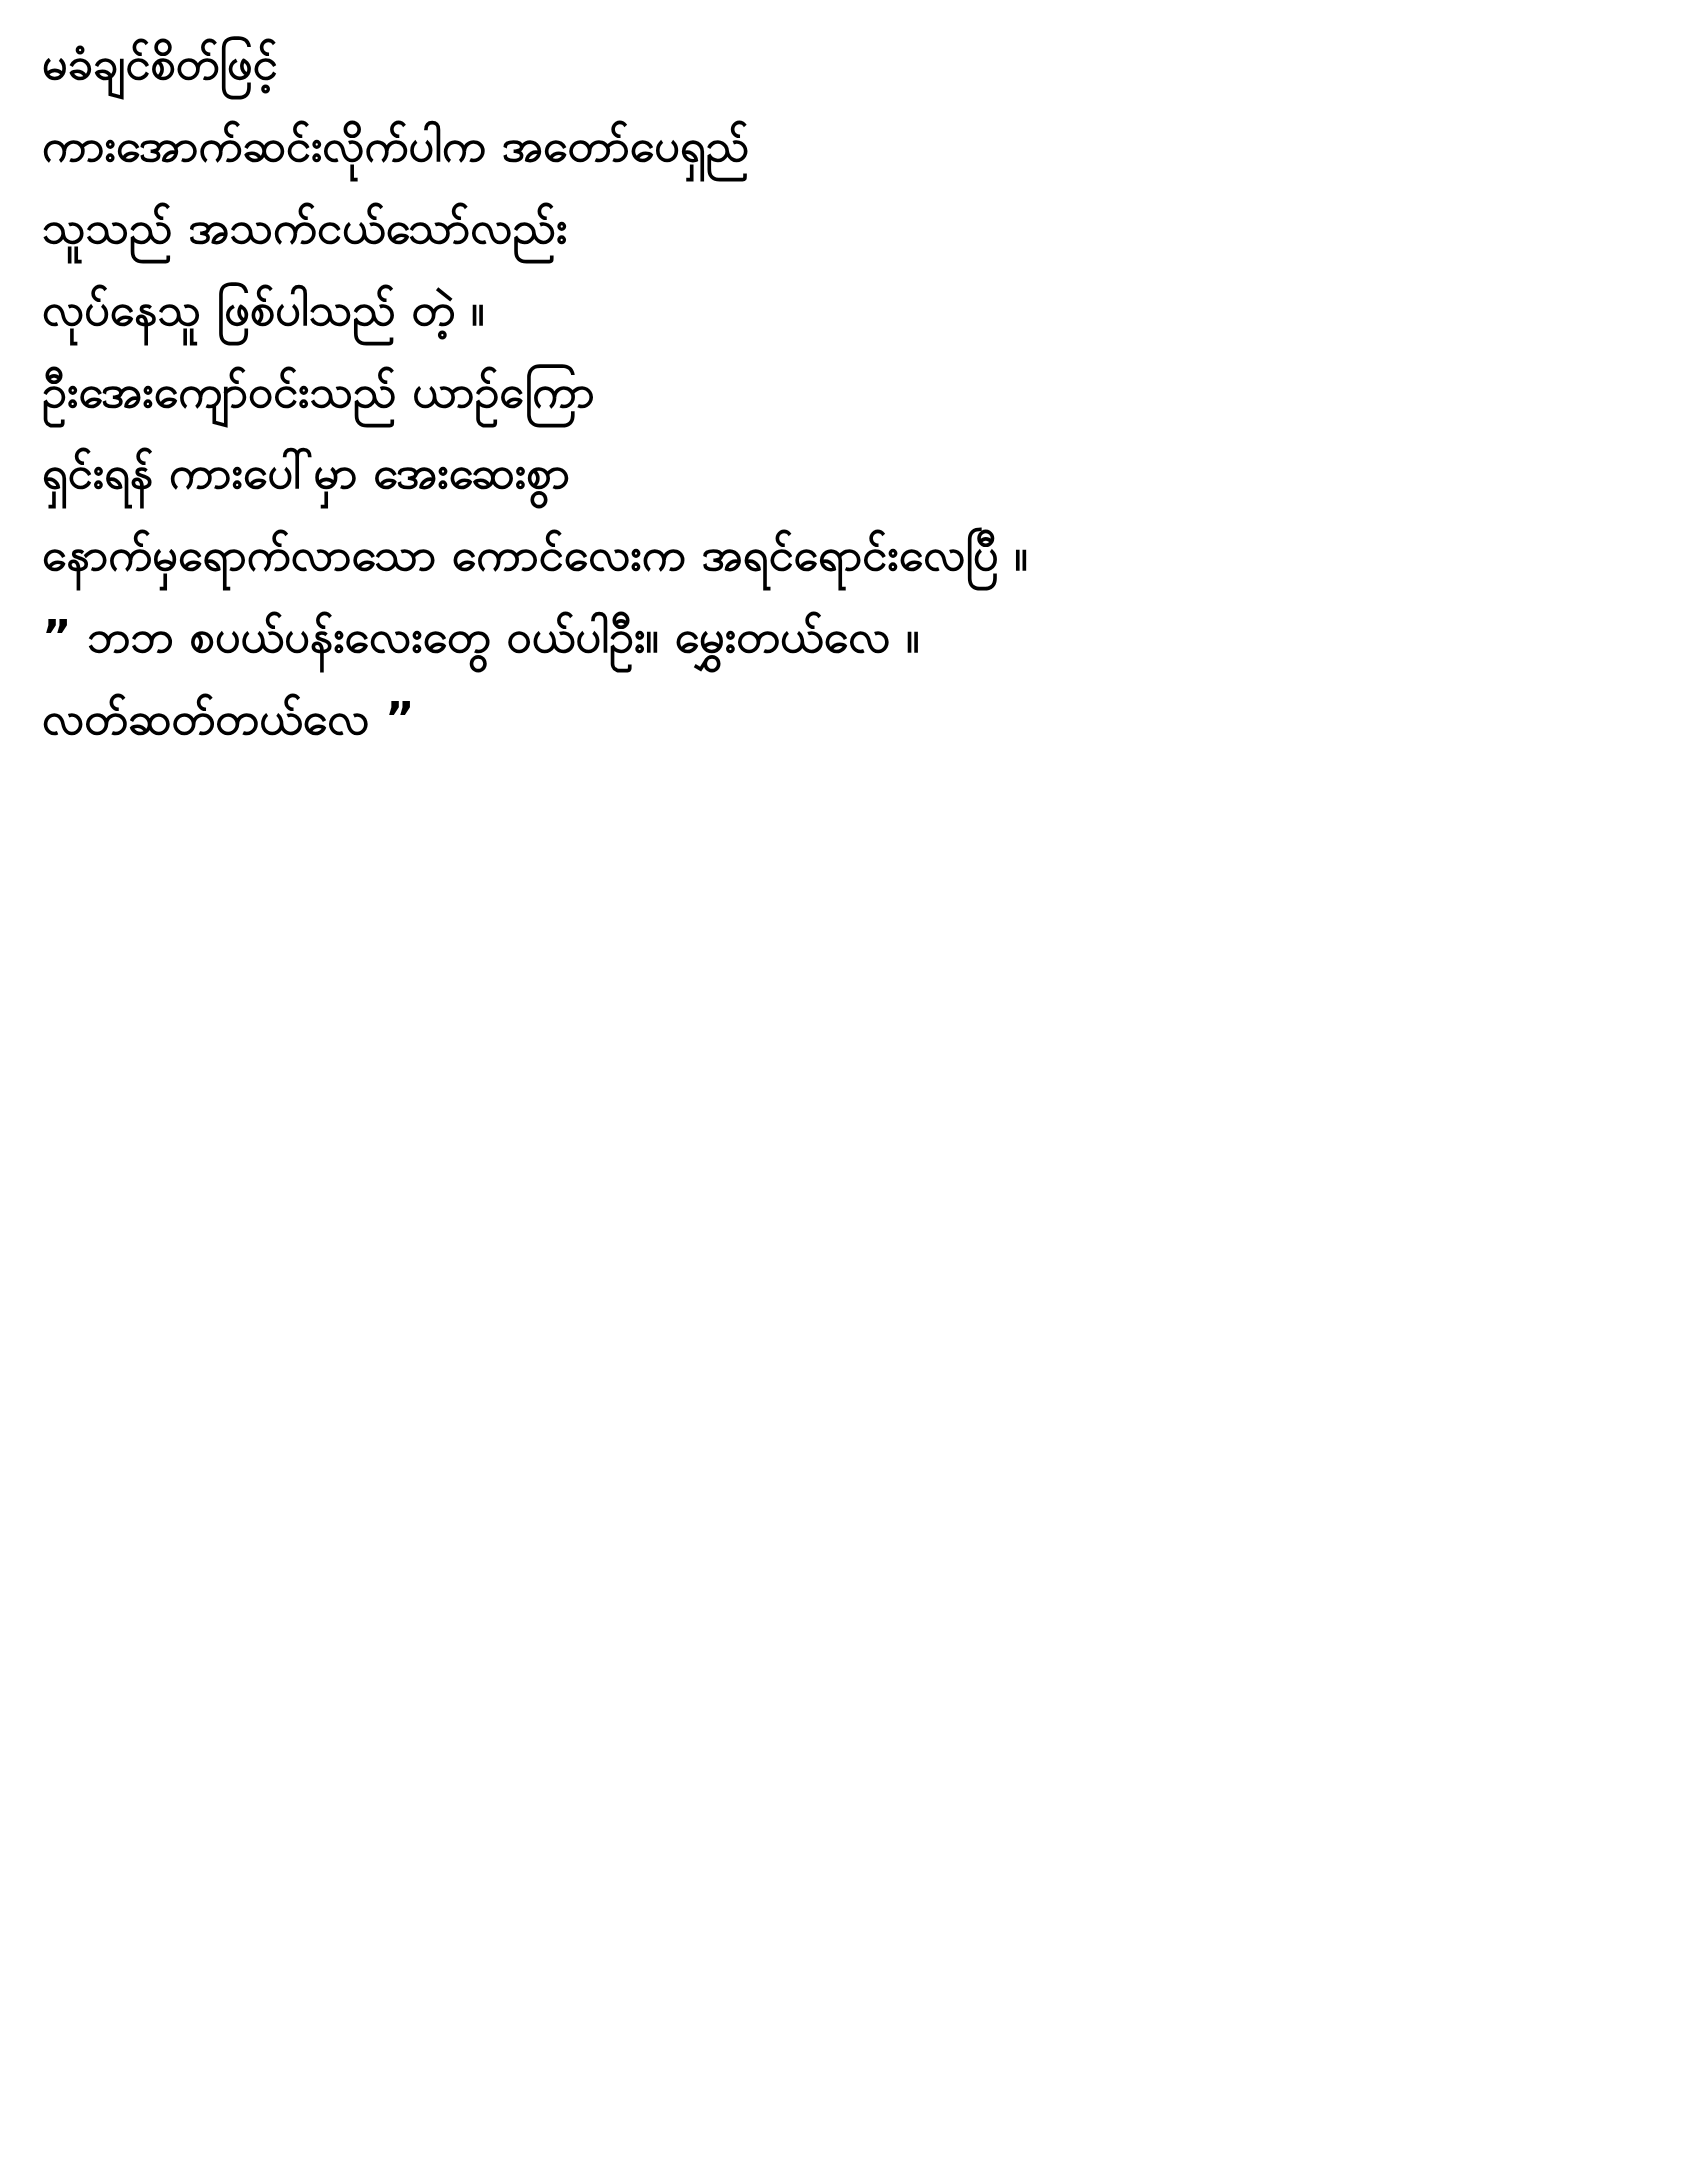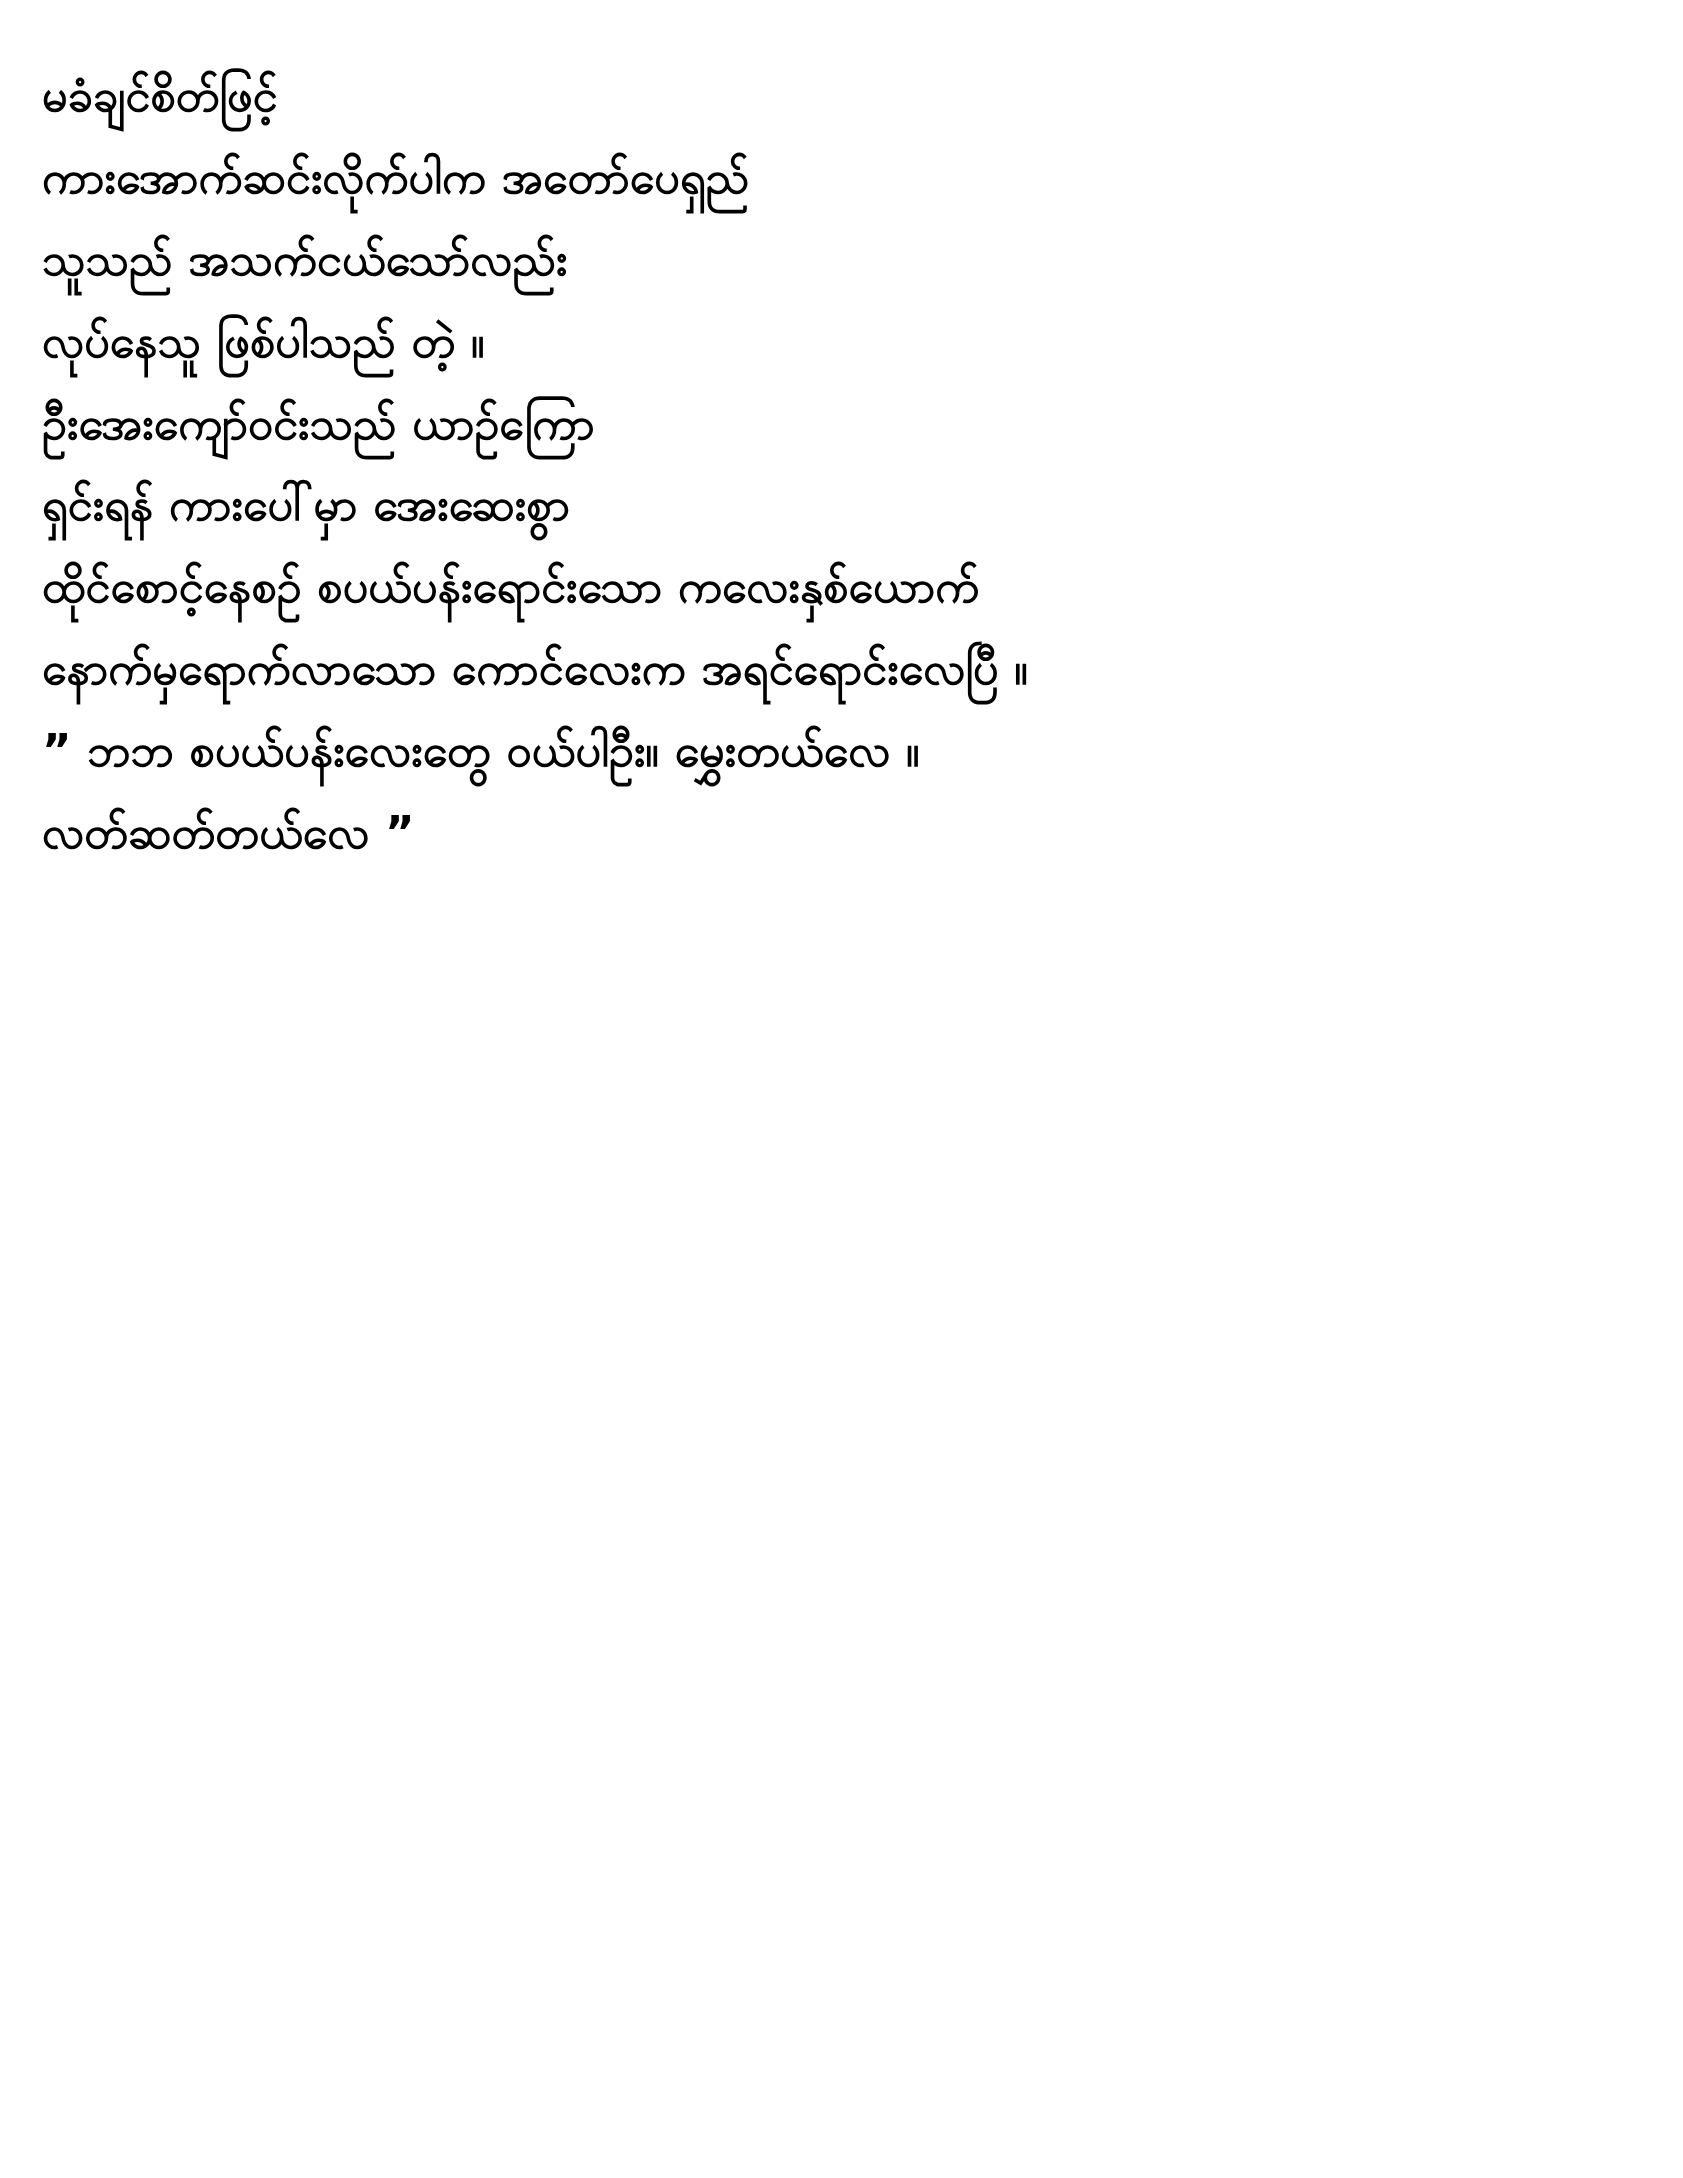--- a/index.html
+++ b/index.html
@@ -9,21 +9,21 @@
   }
   body {
     width: 1683px;
     min-height: 2178px;
     font-family: "DejaVu Sans", sans-serif;
   }
   .page {
     width: 1682px;
     min-height: 2178px;
     box-sizing: border-box;
-    padding: 55px 59px 40px 42px;
+    padding: 23px 59px 40px 42px;
     background: #ffffff;
   }
   .doc-body {
     display: block;
   }
   .line {
     display: block;
     color: #000000;
     font-weight: 700;
     font-size: 45px;
@@ -37,19 +37,18 @@
 <body>
 
 <div class="page">
   <div class="doc-body">
     <span class="line">မခံချင်စိတ်ဖြင့်</span>
     <span class="line">ကားအောက်ဆင်းလိုက်ပါက အတော်ပေရှည်</span>
     <span class="line">သူသည် အသက်ငယ်သော်လည်း</span>
     <span class="line">လုပ်နေသူ ဖြစ်ပါသည် တဲ့ ။</span>
     <span class="line">ဦးအေးကျော်ဝင်းသည် ယာဉ်ကြော</span>
     <span class="line">ရှင်းရန် ကားပေါ်မှာ အေးဆေးစွာ</span>
-    <span class="line">ထိုင်စောင့်နေစဉ် စပယ်ပန်းရောင်းသော ကလေးနှစ်ယောက်</span>
     <span class="line">နောက်မှရောက်လာသော ကောင်လေးက အရင်ရောင်းလေပြီ ။</span>
     <span class="line">” ဘဘ စပယ်ပန်းလေးတွေ ဝယ်ပါဦး။ မွှေးတယ်လေ ။</span>
     <span class="line">လတ်ဆတ်တယ်လေ ”</span>
   </div>
 </div>
 
 
 </body></html>

